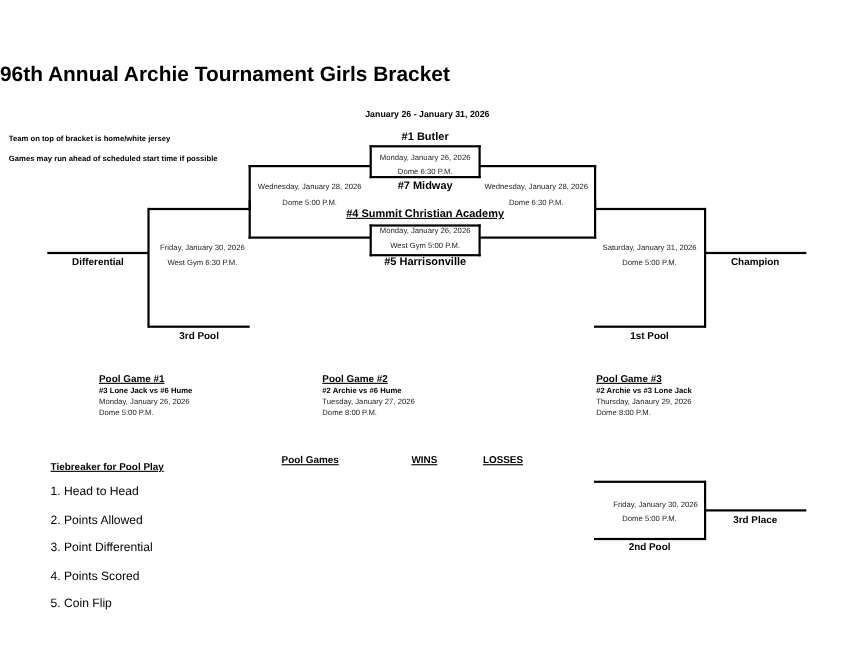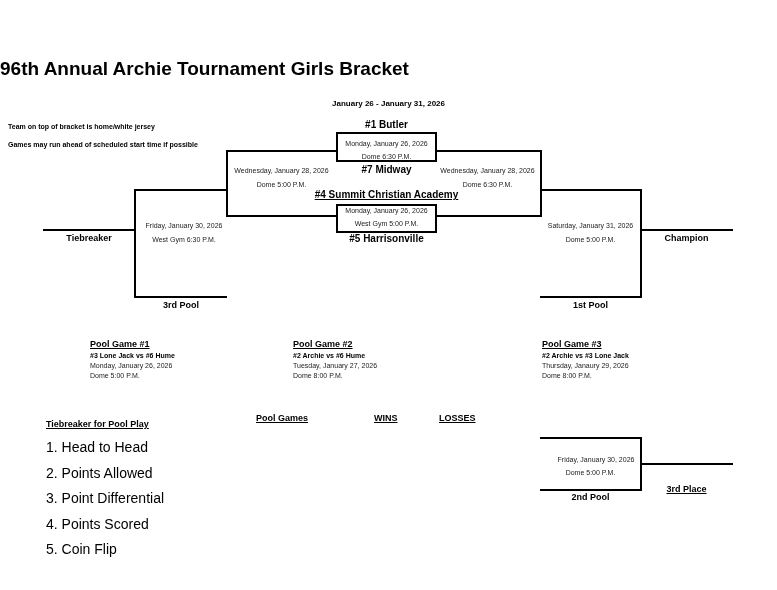--- a/index.html
+++ b/index.html
@@ -10,21 +10,21 @@
   .note { font-size:7px; font-weight:bold; left:8px; }
   .team { font-size:10px; font-weight:bold; text-align:center; white-space:nowrap; }
   .sched { font-size:7px; text-align:center; white-space:nowrap; color:#222; line-height:13px; }
   .label { font-size:9px; font-weight:bold; text-align:center; white-space:nowrap; }
   .hline { position:absolute; height:2px; background:#000; }
   .vline { position:absolute; width:2px; background:#000; }
   .pg-title { font-size:9px; font-weight:bold; text-decoration:underline; }
   .pg-match { font-size:7px; font-weight:bold; margin-top:3px; }
   .pg-line { font-size:7px; color:#222; margin-top:3px; }
   .uh { font-size:9px; font-weight:bold; text-decoration:underline; }
-  .tb-item { font-size:14px; line-height:13.5px;margin-top:12px; }
+  .tb-item { font-size:11px; line-height:13.5px;margin-top:12px; }
 </style>
 </head>
 <body>
 
 <div class="abs title">96th Annual Archie Tournament Girls Bracket</div>
 <div class="abs subtitle">January 26 - January 31, 2026</div>
 
 <div class="abs note" style="top:123px;">Team on top of bracket is home/white jersey</div>
 <div class="abs note" style="top:141px;">Games may run ahead of scheduled start time if possible</div>
 
@@ -72,31 +72,31 @@
 <div class="abs sched" style="left:432px; width:111px; top:164px;">Wednesday, January 28, 2026</div>
 <div class="abs sched" style="left:432px; width:111px; top:178px;">Dome 6:30 P.M.</div>
 
 <div class="abs team" style="left:286px; width:201px; top:189px;text-decoration:underline;">#4 Summit Christian Academy</div>
 <div class="abs sched" style="left:336px; width:101px; top:204px;">Monday, January 26, 2026</div>
 <div class="abs sched" style="left:336px; width:101px; top:217px;">West Gym 5:00 P.M.</div>
 <div class="abs team" style="left:336px; width:101px; top:233px;">#5 Harrisonville</div>
 
 <div class="abs sched" style="left:136px; width:96px; top:219px;">Friday, January 30, 2026</div>
 <div class="abs sched" style="left:136px; width:96px; top:233px;">West Gym 6:30 P.M.</div>
-<div class="abs label" style="left:43px; width:92px; top:233px;">Tiebreaker</div>
+<div class="abs label" style="left:43px; width:92px; top:233px;">Differential</div>
 <div class="abs label" style="left:135px; width:92px; top:300px;">3rd Pool</div>
 
 <div class="abs sched" style="left:541px; width:99px; top:219px;">Saturday, January 31, 2026</div>
 <div class="abs sched" style="left:541px; width:99px; top:233px;">Dome 5:00 P.M.</div>
 <div class="abs label" style="left:640px; width:93px; top:233px;">Champion</div>
 <div class="abs label" style="left:540px; width:101px; top:300px;">1st Pool</div>
 
 <div class="abs sched" style="left:550px; width:92px; top:453px;">Friday, January 30, 2026</div>
 <div class="abs sched" style="left:540px; width:101px; top:466px;">Dome 5:00 P.M.</div>
-<div class="abs label" style="left:640px; width:93px; top:484px;text-decoration:underline;">3rd Place</div>
+<div class="abs label" style="left:640px; width:93px; top:467px;">3rd Place</div>
 <div class="abs label" style="left:540px; width:101px; top:492px;">2nd Pool</div>
 
 <div class="abs" style="left:90px; top:339px;">
   <div class="pg-title">Pool Game #1</div>
   <div class="pg-match">#3 Lone Jack vs #6 Hume</div>
   <div class="pg-line">Monday, January 26, 2026</div>
   <div class="pg-line">Dome 5:00 P.M.</div>
 </div>
 <div class="abs" style="left:293px; top:339px;">
   <div class="pg-title">Pool Game #2</div>

